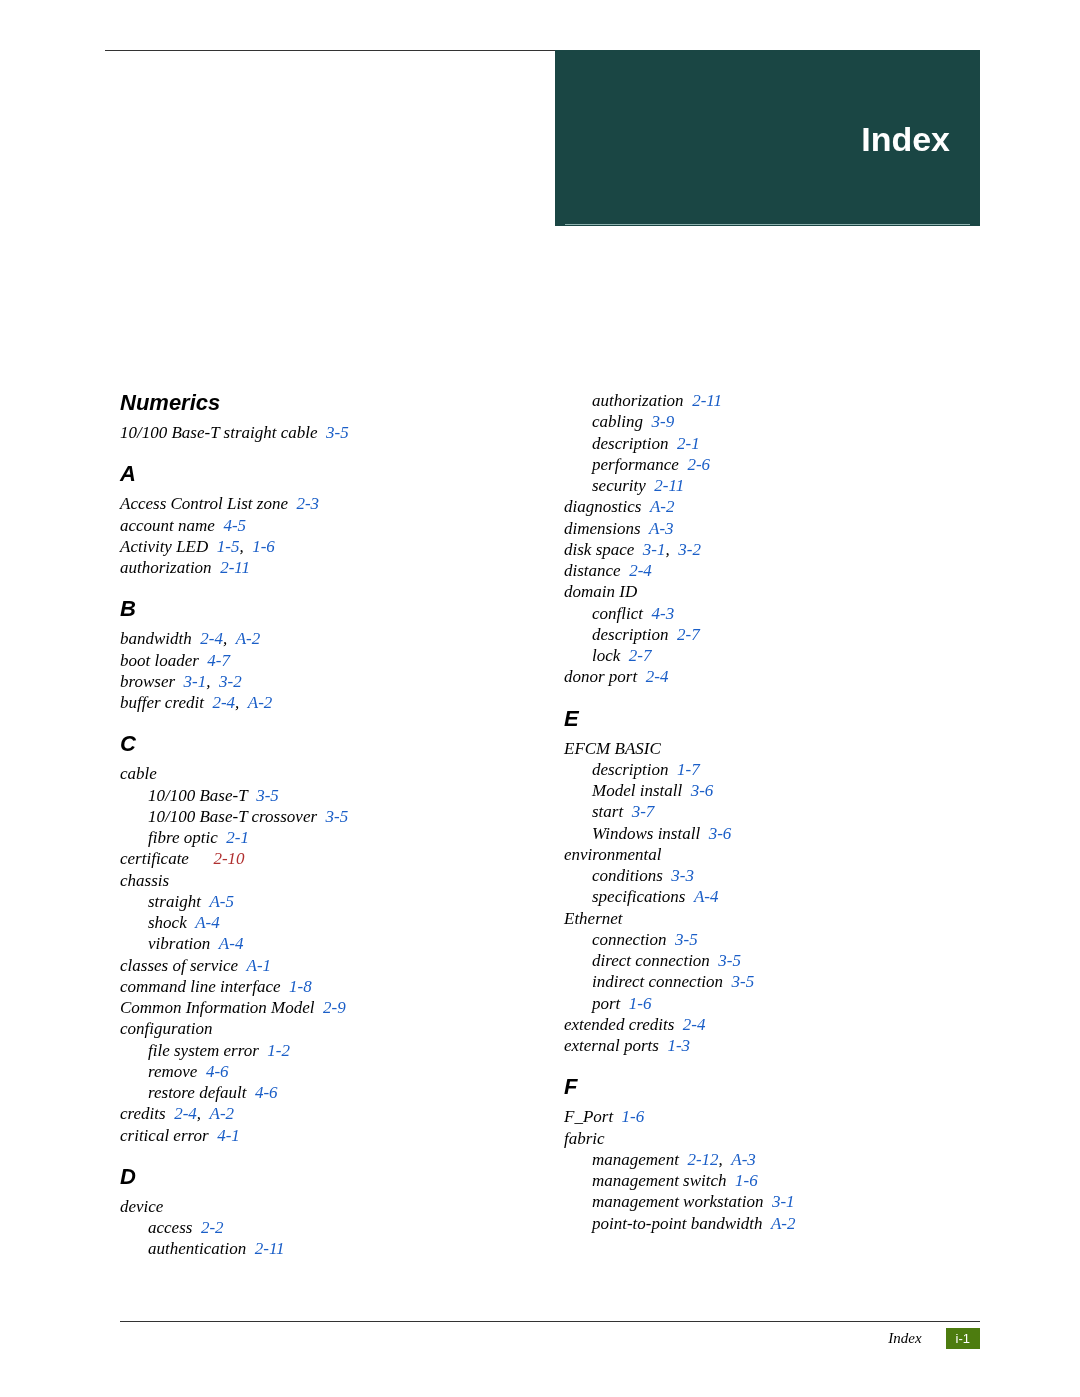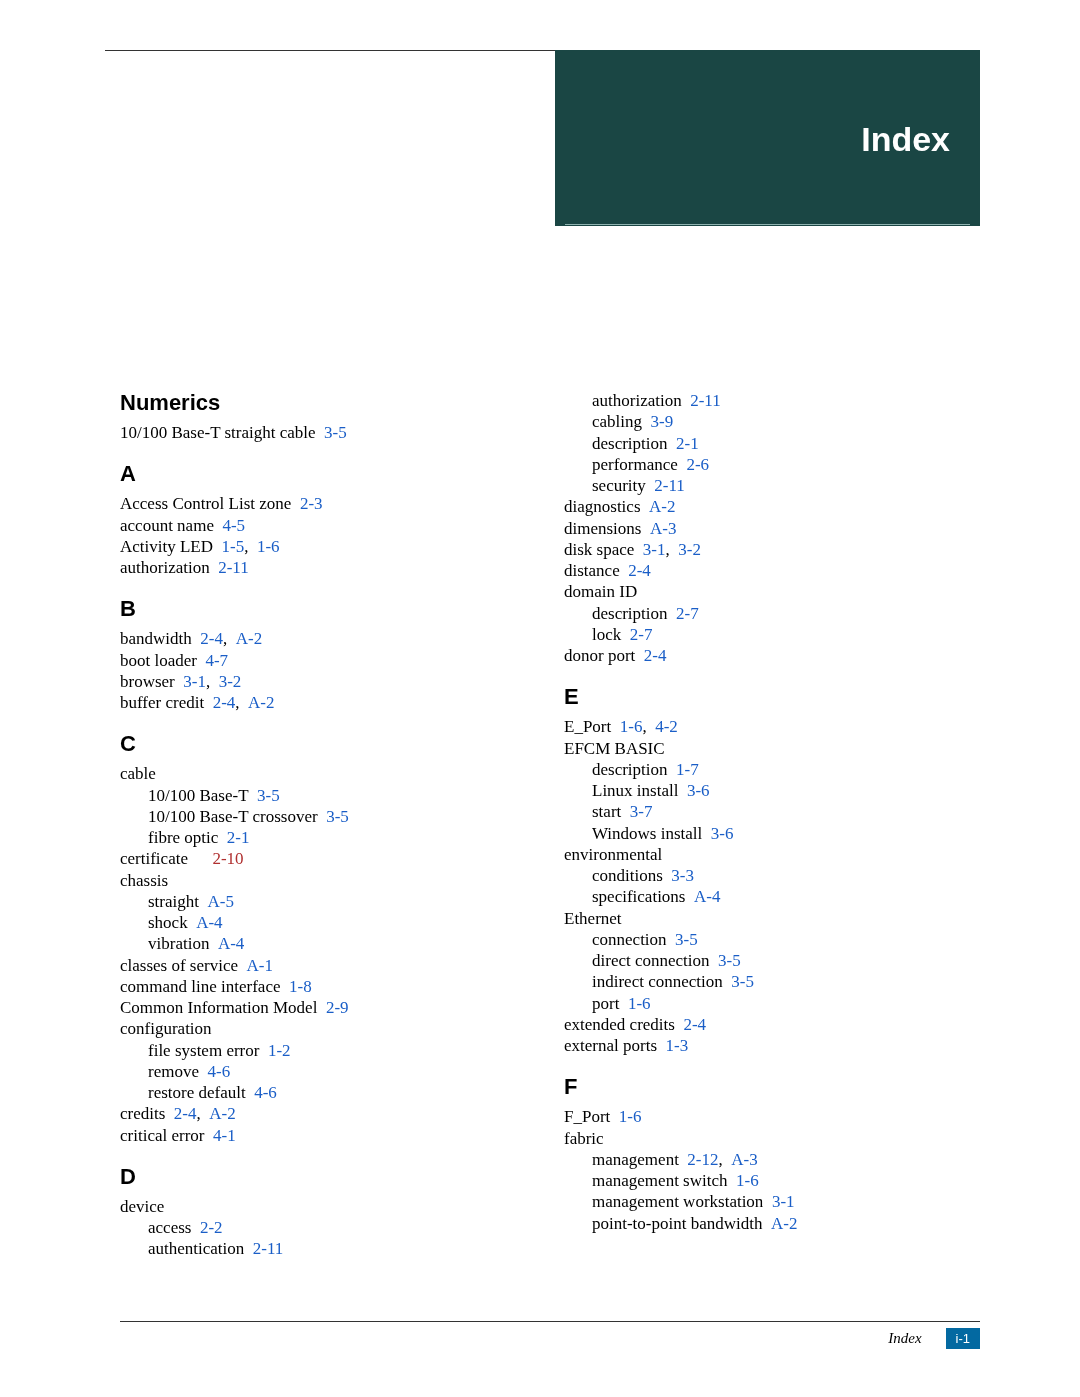--- a/index.html
+++ b/index.html
@@ -49,20 +49,21 @@
     position: absolute;
     top: 390px;
     left: 120px;
     width: 858px;
     display: flex;
     flex-direction: row;
     gap: 30px;
   }
   .col {
     width: 50%;
+    font-style: italic;
   }
   h2.sec {
     font-family: Arial, Helvetica, sans-serif;
     font-weight: bold;
     font-size: 22px;
     margin: 0 0 6px 0;
     color: #000;
   }
   .entry {
     font-family: Georgia, 'Times New Roman', serif;
@@ -96,21 +97,21 @@
     align-items: center;
     padding-top: 6px;
     gap: 24px;
   }
   .footer .foot-label {
     font-style: italic;
     font-family: Georgia, serif;
     font-size: 15px;
   }
   .footer .foot-num {
-    background: #0369a1;
+    background: #4d7c0f;
     color: #fff;
     font-family: Arial, sans-serif;
     font-size: 13px;
     padding: 3px 10px;
   }
 </style>
 </head>
 <body>
 
 <div class="page-frame"></div>
@@ -167,29 +168,29 @@
       <div class="entry lvl1"><span>authorization</span>&nbsp;&nbsp;<span class="ref">2-11</span></div>
       <div class="entry lvl1"><span>cabling</span>&nbsp;&nbsp;<span class="ref">3-9</span></div>
       <div class="entry lvl1"><span>description</span>&nbsp;&nbsp;<span class="ref">2-1</span></div>
       <div class="entry lvl1"><span>performance</span>&nbsp;&nbsp;<span class="ref">2-6</span></div>
       <div class="entry lvl1"><span>security</span>&nbsp;&nbsp;<span class="ref">2-11</span></div>
       <div class="entry lvl0"><span>diagnostics</span>&nbsp;&nbsp;<span class="ref">A-2</span></div>
       <div class="entry lvl0"><span>dimensions</span>&nbsp;&nbsp;<span class="ref">A-3</span></div>
       <div class="entry lvl0"><span>disk space</span>&nbsp;&nbsp;<span class="ref">3-1</span><span class="sep">,&nbsp;&nbsp;</span><span class="ref">3-2</span></div>
       <div class="entry lvl0"><span>distance</span>&nbsp;&nbsp;<span class="ref">2-4</span></div>
       <div class="entry lvl0"><span>domain ID</span></div>
+      <div class="entry lvl1"><span>conflict</span>&nbsp;&nbsp;<span class="ref">4-3</span></div>
       <div class="entry lvl1"><span>description</span>&nbsp;&nbsp;<span class="ref">2-7</span></div>
       <div class="entry lvl1"><span>lock</span>&nbsp;&nbsp;<span class="ref">2-7</span></div>
       <div class="entry lvl0"><span>donor port</span>&nbsp;&nbsp;<span class="ref">2-4</span></div>
       <div class="sec-gap"></div>
       <h2 class="sec">E</h2>
-      <div class="entry lvl0"><span>E_Port</span>&nbsp;&nbsp;<span class="ref">1-6</span><span class="sep">,&nbsp;&nbsp;</span><span class="ref">4-2</span></div>
       <div class="entry lvl0"><span>EFCM BASIC</span></div>
       <div class="entry lvl1"><span>description</span>&nbsp;&nbsp;<span class="ref">1-7</span></div>
-      <div class="entry lvl1"><span>Linux install</span>&nbsp;&nbsp;<span class="ref">3-6</span></div>
+      <div class="entry lvl1"><span>Model install</span>&nbsp;&nbsp;<span class="ref">3-6</span></div>
       <div class="entry lvl1"><span>start</span>&nbsp;&nbsp;<span class="ref">3-7</span></div>
       <div class="entry lvl1"><span>Windows install</span>&nbsp;&nbsp;<span class="ref">3-6</span></div>
       <div class="entry lvl0"><span>environmental</span></div>
       <div class="entry lvl1"><span>conditions</span>&nbsp;&nbsp;<span class="ref">3-3</span></div>
       <div class="entry lvl1"><span>specifications</span>&nbsp;&nbsp;<span class="ref">A-4</span></div>
       <div class="entry lvl0"><span>Ethernet</span></div>
       <div class="entry lvl1"><span>connection</span>&nbsp;&nbsp;<span class="ref">3-5</span></div>
       <div class="entry lvl1"><span>direct connection</span>&nbsp;&nbsp;<span class="ref">3-5</span></div>
       <div class="entry lvl1"><span>indirect connection</span>&nbsp;&nbsp;<span class="ref">3-5</span></div>
       <div class="entry lvl1"><span>port</span>&nbsp;&nbsp;<span class="ref">1-6</span></div>

